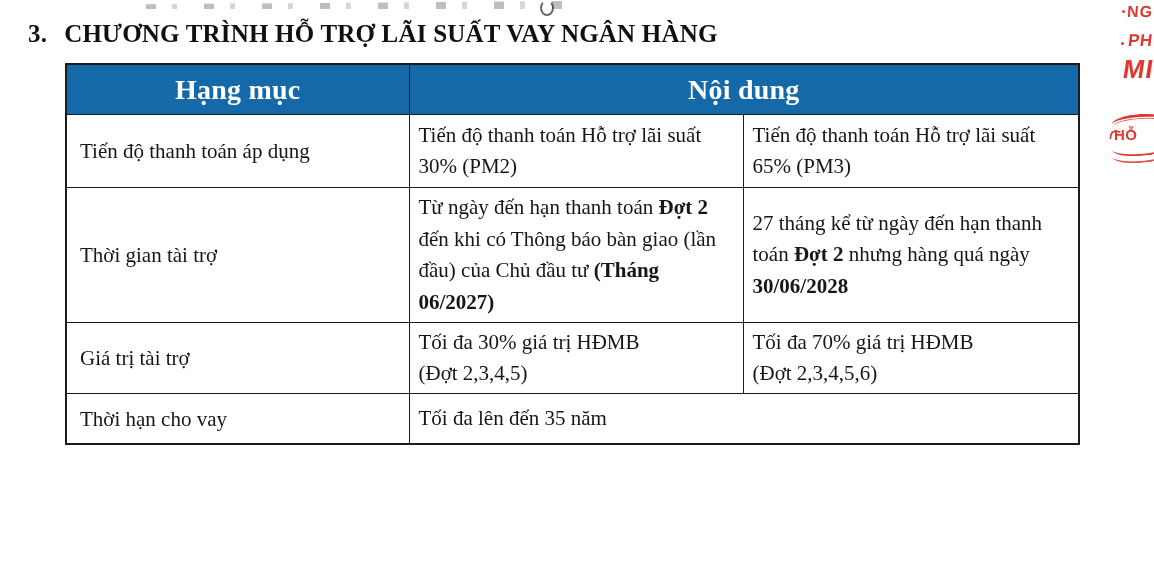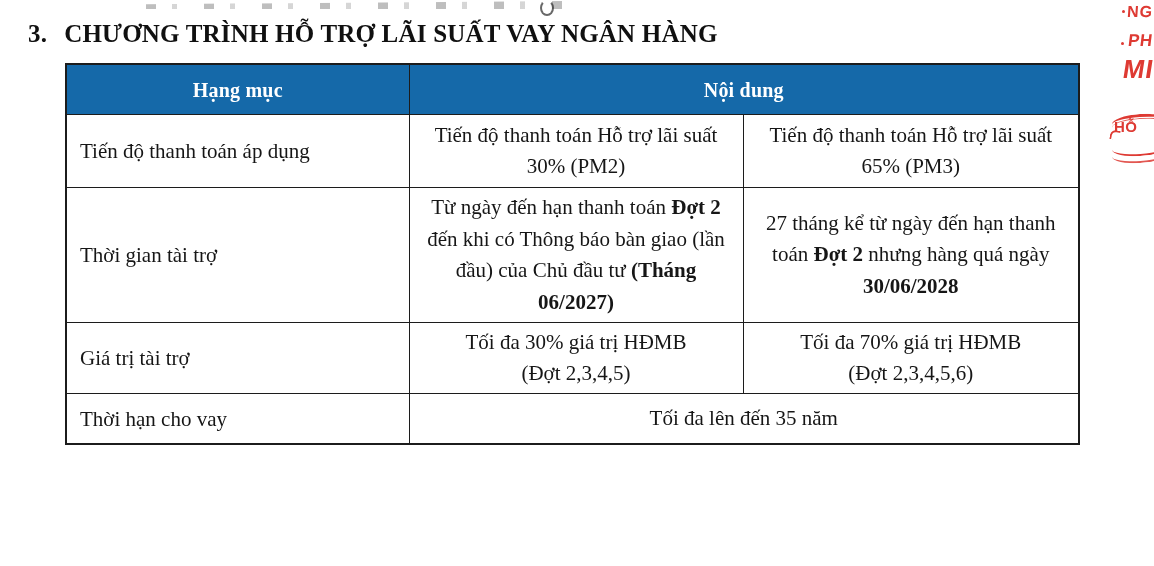--- a/index.html
+++ b/index.html
@@ -43,29 +43,29 @@
     font-size:21px;line-height:1.5;
   }
   table.support,
   table.support th,
   table.support td{
     border:1.6px solid #1c1c1c;
   }
   table.support{border-width:2px;}
   th.hdr{
     background:#1569A9;color:#ffffff;
-    font-size:20px;font-weight:bold;text-align:center;
+    font-size:28px;font-weight:bold;text-align:center;
     height:47px;letter-spacing:.2px;
   }
   td.lbl{
     text-align:left;vertical-align:middle;
     padding:4px 8px 2px 13px;
   }
   td.val{
-    text-align:center;vertical-align:middle;
+    text-align:left;vertical-align:middle;
     padding:3px 9px;
   }
   tr.h68  td{height:66px;}
   tr.h70  td{height:68px;}
   tr.h130 td{height:128px;}
   tr.h66  td{height:64px;}
   tr.h66b td{height:64px;}
   tr.h46  td{height:43px;}
 
   
@@ -75,21 +75,21 @@
   .frag-ph{left:1128px;top:31px;font-size:17px;font-weight:bold;letter-spacing:.5px;transform:skewX(-7deg);}
   .frag-ph-dot{position:absolute;left:1121px;top:42px;width:3px;height:3px;border-radius:50%;}
   .frag-mi{left:1123px;top:54px;font-size:26px;font-weight:bold;transform:skewX(-9deg);letter-spacing:1px;}
   .seal{position:absolute;left:1112px;top:114px;width:60px;height:52px;}
   .seal .arc{position:absolute;width:56px;height:14px;border-radius:50%;}
   .seal .arc.a1{top:0;border-top:3px solid;transform:rotate(-4deg);}
   .seal .arc.a2{top:4px;border-top:1.5px solid;transform:rotate(-4deg);opacity:.8;}
   .seal .arc.a3{top:26px;border-bottom:2.5px solid;transform:rotate(-4deg);}
   .seal .arc.a4{top:33px;border-bottom:2px solid;transform:rotate(-4deg);opacity:.85;}
   .seal .seal-text{
-    position:absolute;left:2px;top:4px;
+    position:absolute;left:2px;top:12px;
     font-family:"Liberation Sans","DejaVu Sans",sans-serif;
     font-size:15px;font-weight:bold;letter-spacing:.5px;white-space:nowrap;
   }
   .seal .tick{position:absolute;left:-2px;top:16px;width:8px;height:8px;border:2px solid;border-right:none;border-bottom:none;border-radius:60% 0 0 0;transform:rotate(12deg);}
 </style>
 </head>
 <body>
 
 <div class="canvas">
 

